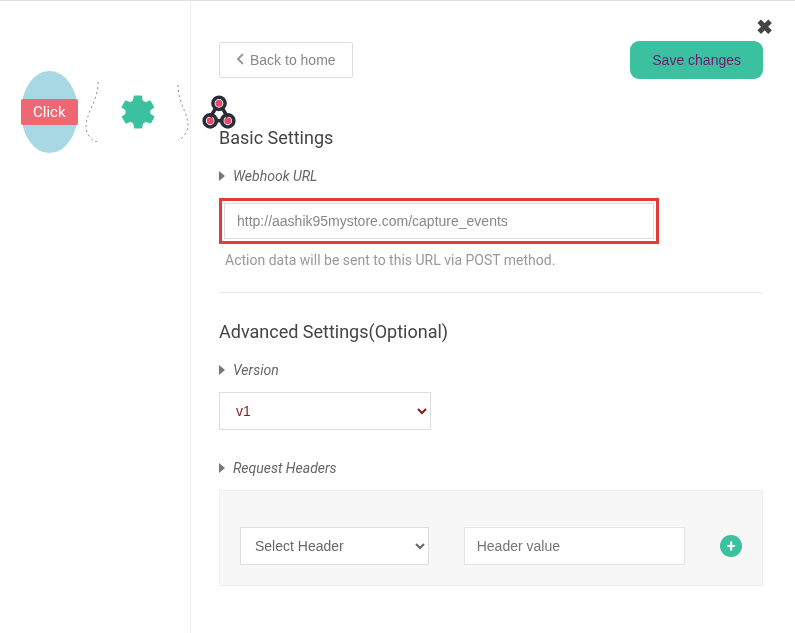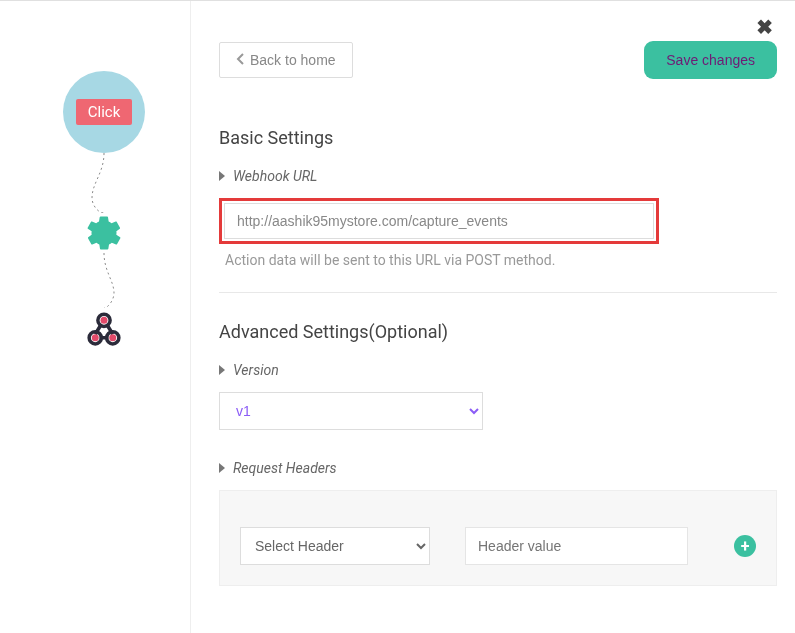--- a/index.html
+++ b/index.html
@@ -7,25 +7,24 @@
   font-family: -apple-system, BlinkMacSystemFont, "Segoe UI", Roboto, "Helvetica Neue", Arial, sans-serif;
   background: #fff;
   color: #555;
   width: 795px;
   height: 633px;
   position: relative;
   border-top: 1px solid #e0e0e0;
 }
 .sidebar {
   position: absolute;
-  left: 34px;
+  left: 21px;
   top: 70px;
   width: 140px;
   display: flex;
-  flex-direction: column;
   align-items: center;
 }
 .node-circle {
   width: 82px;
   height: 82px;
   border-radius: 50%;
   background: #a7d8e4;
   display: flex;
   align-items: center;
   justify-content: center;
@@ -49,21 +48,21 @@
   display: flex;
   justify-content: center;
 }
 .main {
   position: absolute;
   left: 190px;
   right: 0;
   top: 0;
   bottom: 0;
   border-left: 1px solid #eee;
-  padding: 40px 18px 0 28px;
+  padding: 40px 32px 0 28px;
   overflow: hidden;
 }
 .close-x {
   position: absolute;
   top: 14px;
   right: 22px;
   font-size: 20px;
   color: #444;
   cursor: pointer;
   font-weight: bold;
@@ -137,25 +136,25 @@
   color: #999;
   margin-left: 6px;
   margin-bottom: 24px;
 }
 .divider {
   border: none;
   border-top: 1px solid #e8e8e8;
   margin: 0 0 28px 0;
 }
 .select-like {
-  width: 264px;
+  width: 212px;
   padding: 9px 12px;
   border: 1px solid #ddd;
   font-size: 14px;
-  color: #8b5cf6;
+  color: #7f1d1d;
   background: #fff;
   appearance: auto;
   margin-bottom: 30px;
 }
 .headers-panel {
   background: #f7f7f7;
   border: 1px solid #eee;
   padding: 36px 20px 20px 20px;
   margin-top: 12px;
 }

